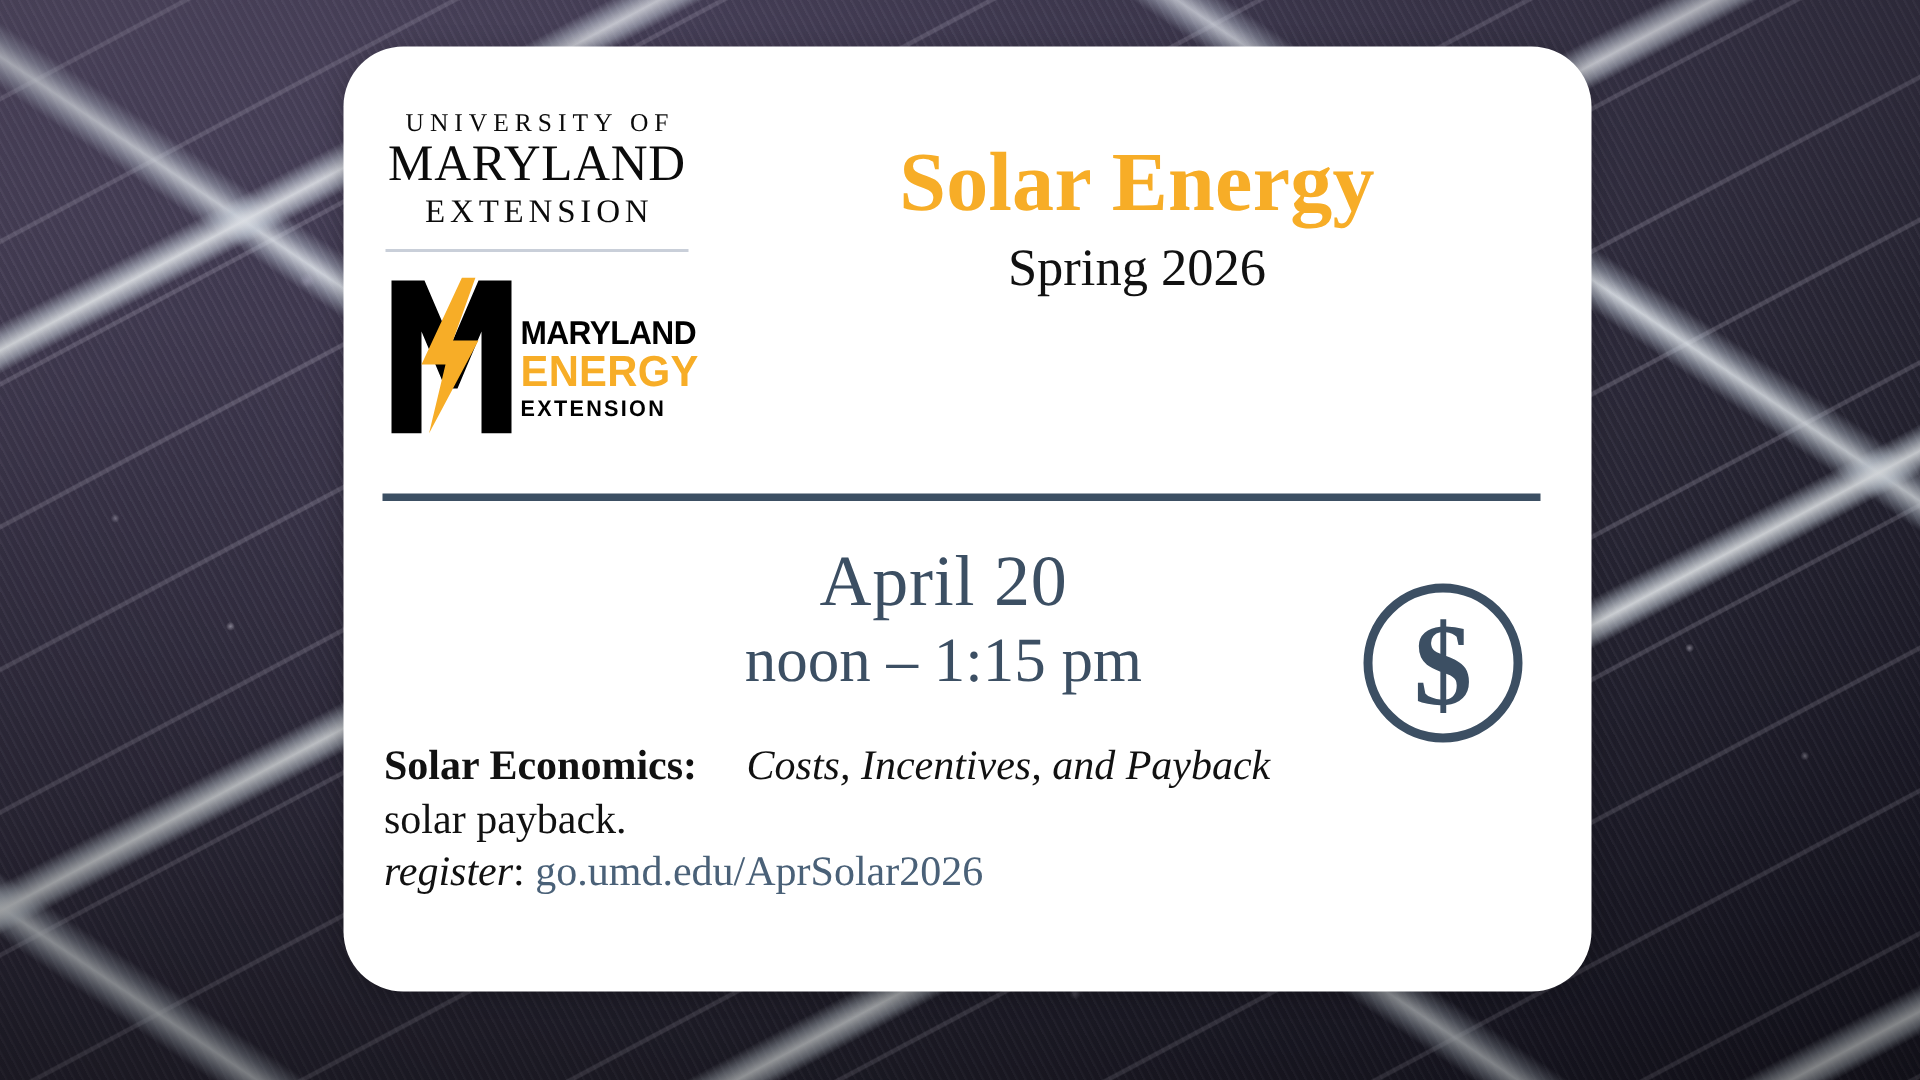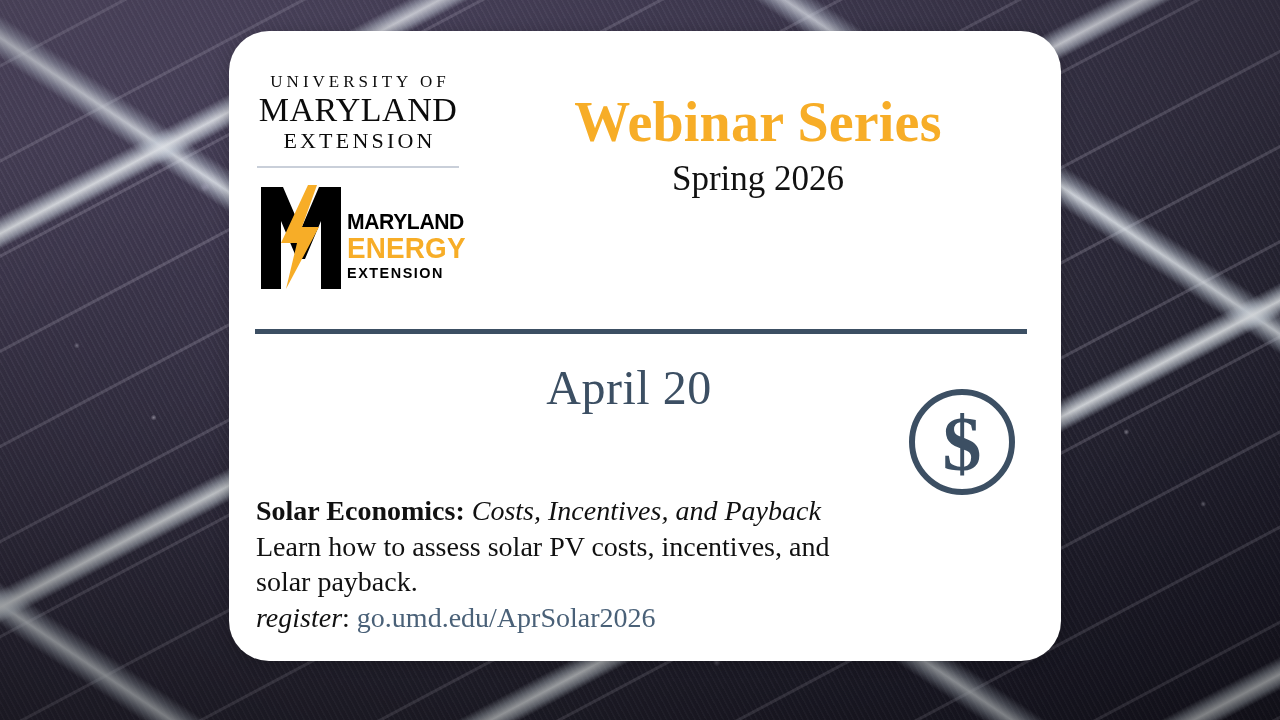--- a/index.html
+++ b/index.html
@@ -280,21 +280,21 @@
     position: absolute;
     left: 27px;
     top: 462px;
     width: 780px;
     font-family: "Liberation Serif", "DejaVu Serif", serif;
     font-size: 28px;
     line-height: 1.27;
     color: #111111;
   }
   .body-copy .b { font-weight: bold; }
-  .body-copy .i { font-style: italic; }
+  .body-copy .i { font-style: italic; margin-left: 26px; }
   .body-copy .bi { font-weight: normal; font-style: italic; }
   .body-line { white-space: nowrap; }
   .url { color: #4a6178; }
 </style>
 </head>
 <body>
 
 <div class="stage">
 
   <div class="bg"></div>
@@ -324,42 +324,42 @@
           <div class="mee-words">
             <div class="mee-maryland">MARYLAND</div>
             <div class="mee-energy">ENERGY</div>
             <div class="mee-ext">EXTENSION</div>
           </div>
         </div>
 
       </div>
 
       <div class="title-col">
-        <div class="title-main">Webinar Series</div>
+        <div class="title-main">Solar Energy</div>
         <div class="title-sub">Spring 2026</div>
       </div>
 
     </div>
 
     <div class="divider"></div>
 
     <div class="date-row">
       <div class="date-block">
         <div class="date-main">April 20</div>
+        <div class="date-time">noon – 1:15 pm</div>
       </div>
 
       <svg class="coin-icon" viewBox="0 0 114 114">
         <circle cx="57" cy="57" r="50" fill="none" stroke="#3c4f63" stroke-width="6"></circle>
         <text x="57" y="58" text-anchor="middle" dominant-baseline="central" font-family="'Liberation Serif','DejaVu Serif',serif" font-size="78" font-weight="bold" fill="#3c4f63">$</text>
       </svg>
     </div>
 
     <div class="body-copy">
       <div class="body-line"><span class="b">Solar Economics:</span><span>&nbsp;</span><span class="i">Costs, Incentives, and Payback</span></div>
 
-      <div class="body-line">Learn how to assess solar PV costs, incentives, and</div>
       <div class="body-line">solar payback.</div>
 
       <div class="body-line"><span class="bi">register</span><span>:</span><span>&nbsp;</span><span class="url">go.umd.edu/AprSolar2026</span></div>
     </div>
 
   </div>
 </div>
 
 </body></html>

